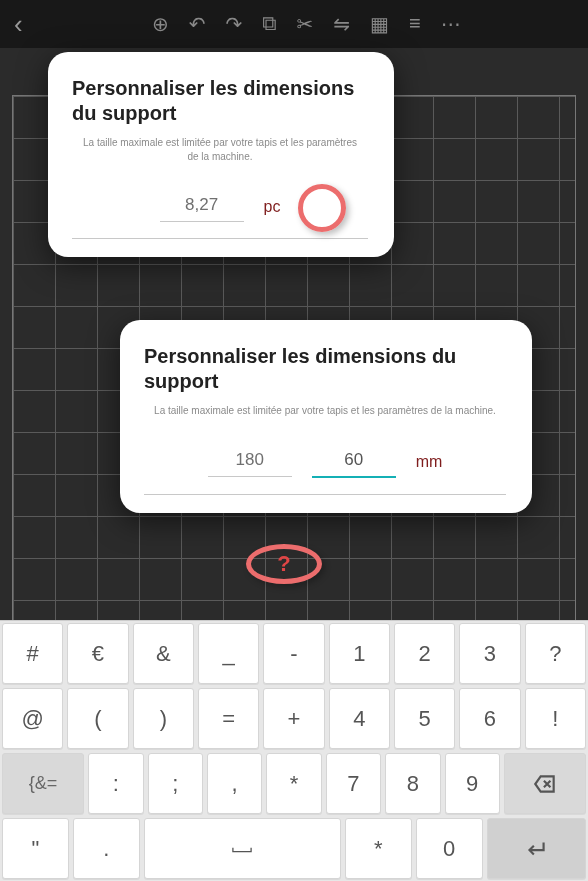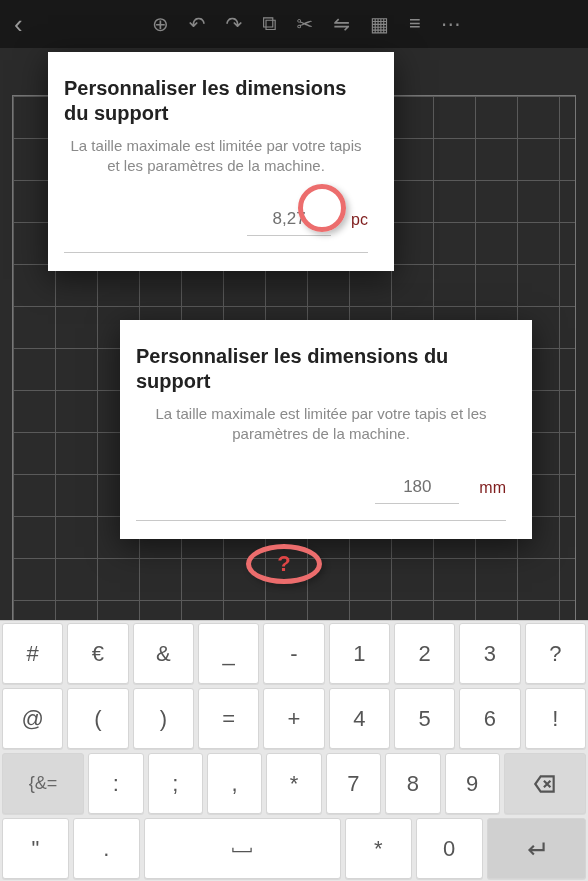--- a/index.html
+++ b/index.html
@@ -23,30 +23,30 @@
     border: 1px solid #777;
     background:
       repeating-linear-gradient(to right, #5a5a5a 0 1px, transparent 1px 42px),
       repeating-linear-gradient(to bottom, #5a5a5a 0 1px, transparent 1px 42px),
       #2b2b2b;
   }
 
   .dialog {
     position: absolute;
     background: #fff;
-    border-radius: 0;
+    border-radius: 20px;
     box-shadow: 0 8px 30px rgba(0,0,0,.55);
-    padding: 24px 26px 18px 16px;
+    padding: 24px 26px 18px 24px;
     color: #222;
   }
   .dialog.d1 { top: 52px; left: 48px; width: 346px; }
   .dialog.d2 { top: 320px; left: 120px; width: 412px; }
   .dialog h2 { font-size: 20px; font-weight: 700; line-height:1.25; margin-bottom:10px;}
-  .dialog .sub { font-size: 15px; color:#8a8a8a; text-align:center; line-height:1.35; margin: 0 6px 28px 6px;}
-  .dim-row { display:flex; align-items:center; justify-content:flex-end; gap:20px; margin-bottom:10px;}
+  .dialog .sub { font-size: 10px; color:#8a8a8a; text-align:center; line-height:1.35; margin: 0 6px 28px 6px;}
+  .dim-row { display:flex; align-items:center; justify-content:center; gap:20px; margin-bottom:10px;}
   .dim-input {
     width: 84px; border:none; border-bottom:1px solid #c8c8c8;
     text-align:center; font-size:17px; color:#707070; padding:4px 2px 6px;
     background:transparent;
   }
   .dim-active { border-bottom:2px solid #14b0b5; color:#555;}
   .unit { font-size:16px; color:#7f1d1d; font-weight:500;}
   .hr-bottom { border:none; border-top:1px solid #c8c8c8; margin-top:16px;}
 
   .ring {
@@ -113,20 +113,21 @@
       <span class="unit">pc</span>
     </div>
     <hr class="hr-bottom">
   </div>
 
   <div class="dialog d2">
     <h2>Personnaliser les dimensions du support</h2>
     <p class="sub">La taille maximale est limitée par votre tapis et les paramètres de la machine.</p>
     <div class="dim-row">
       <input class="dim-input" value="180" style="">
+      <input class="dim-input dim-active" value="60" style="">
       <span class="unit">mm</span>
     </div>
     <hr class="hr-bottom">
   </div>
 
   <div class="ring r1"></div>
   <div class="ring r2">
       <span class="qmark">?</span>
   </div>
   <div class="ring r3"></div>

